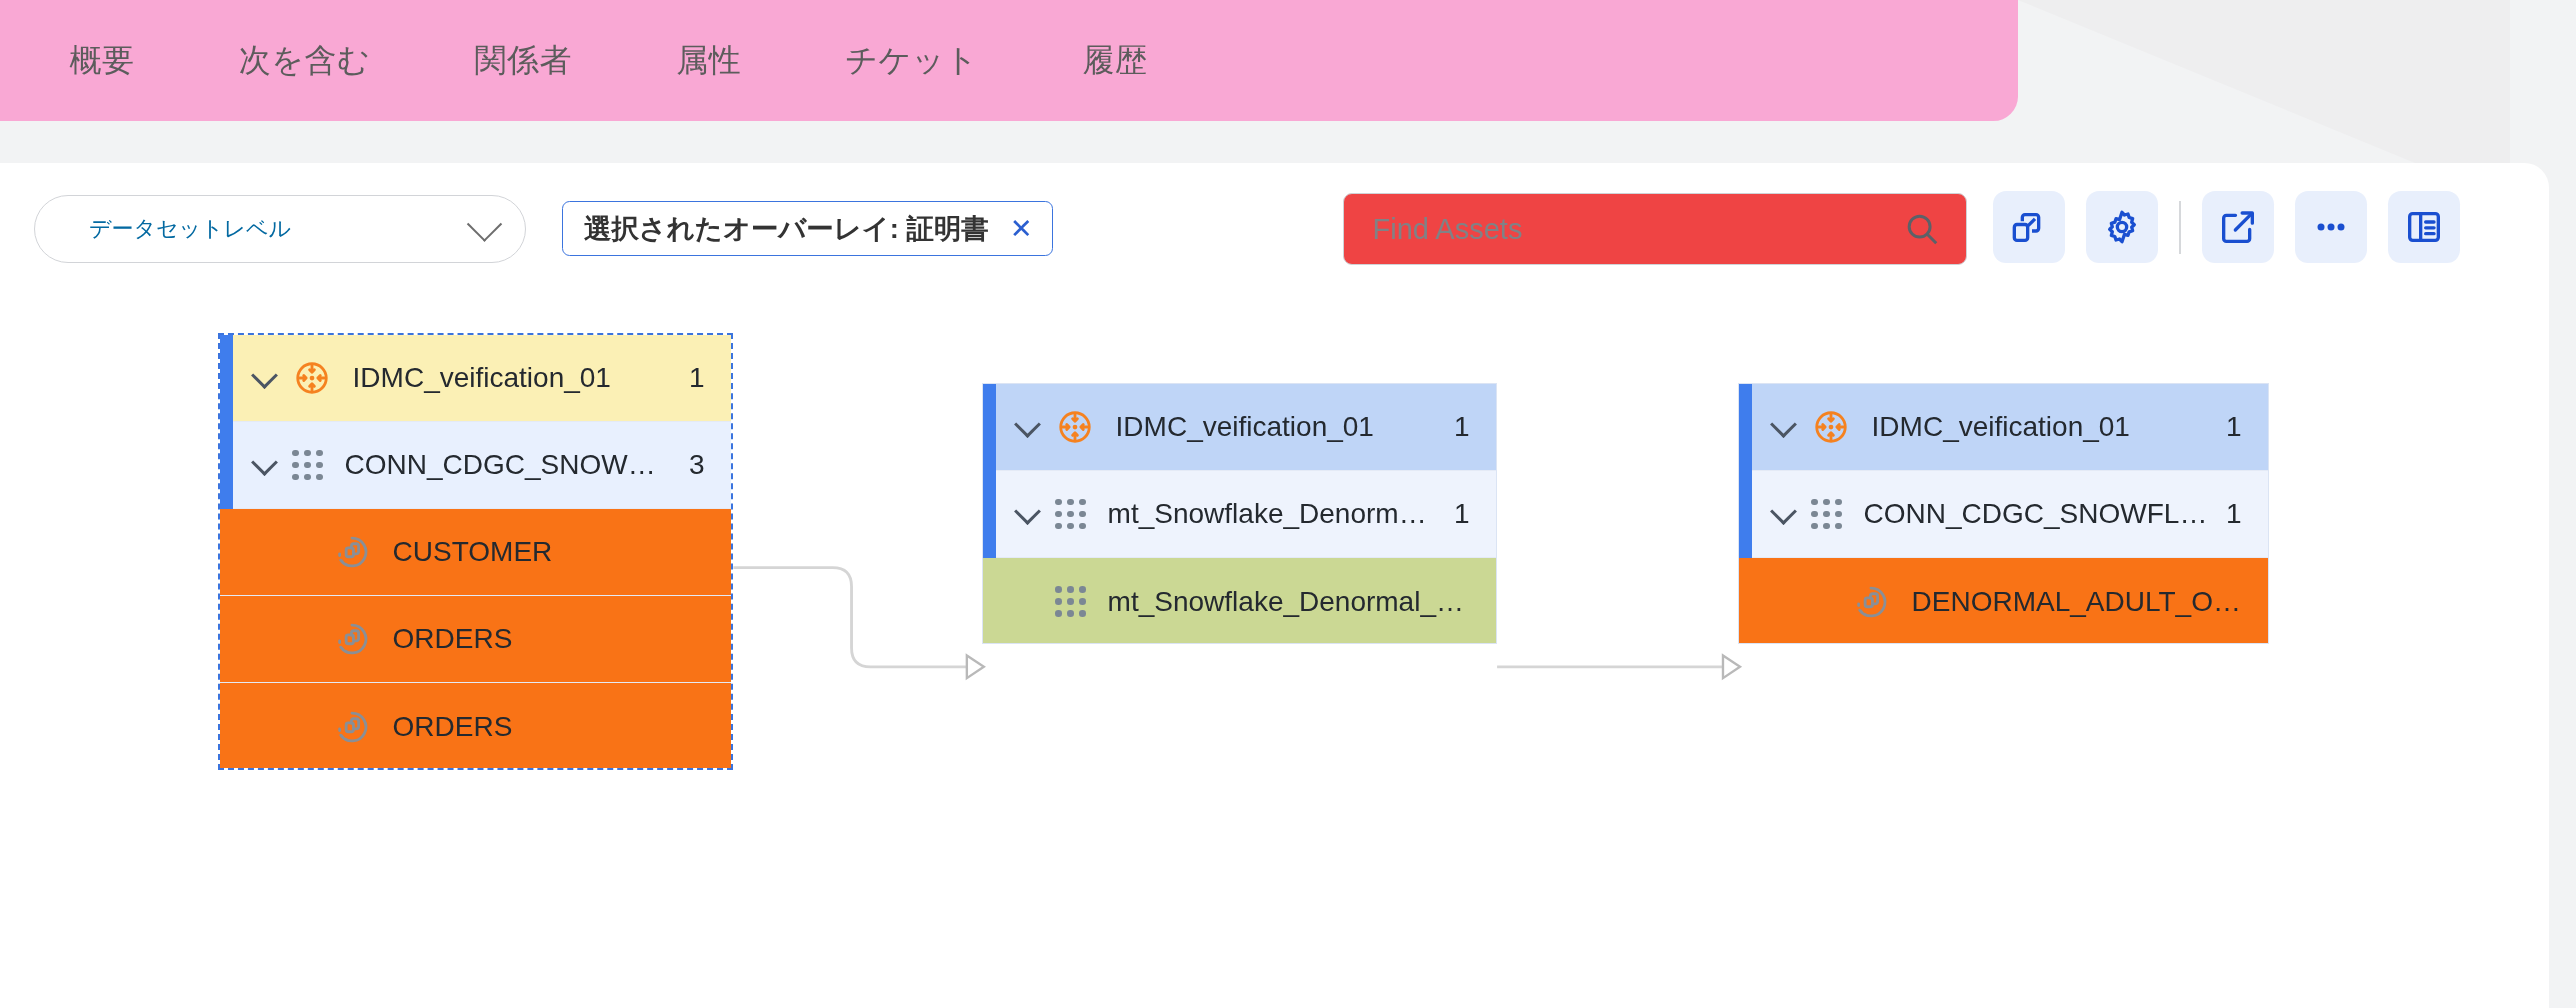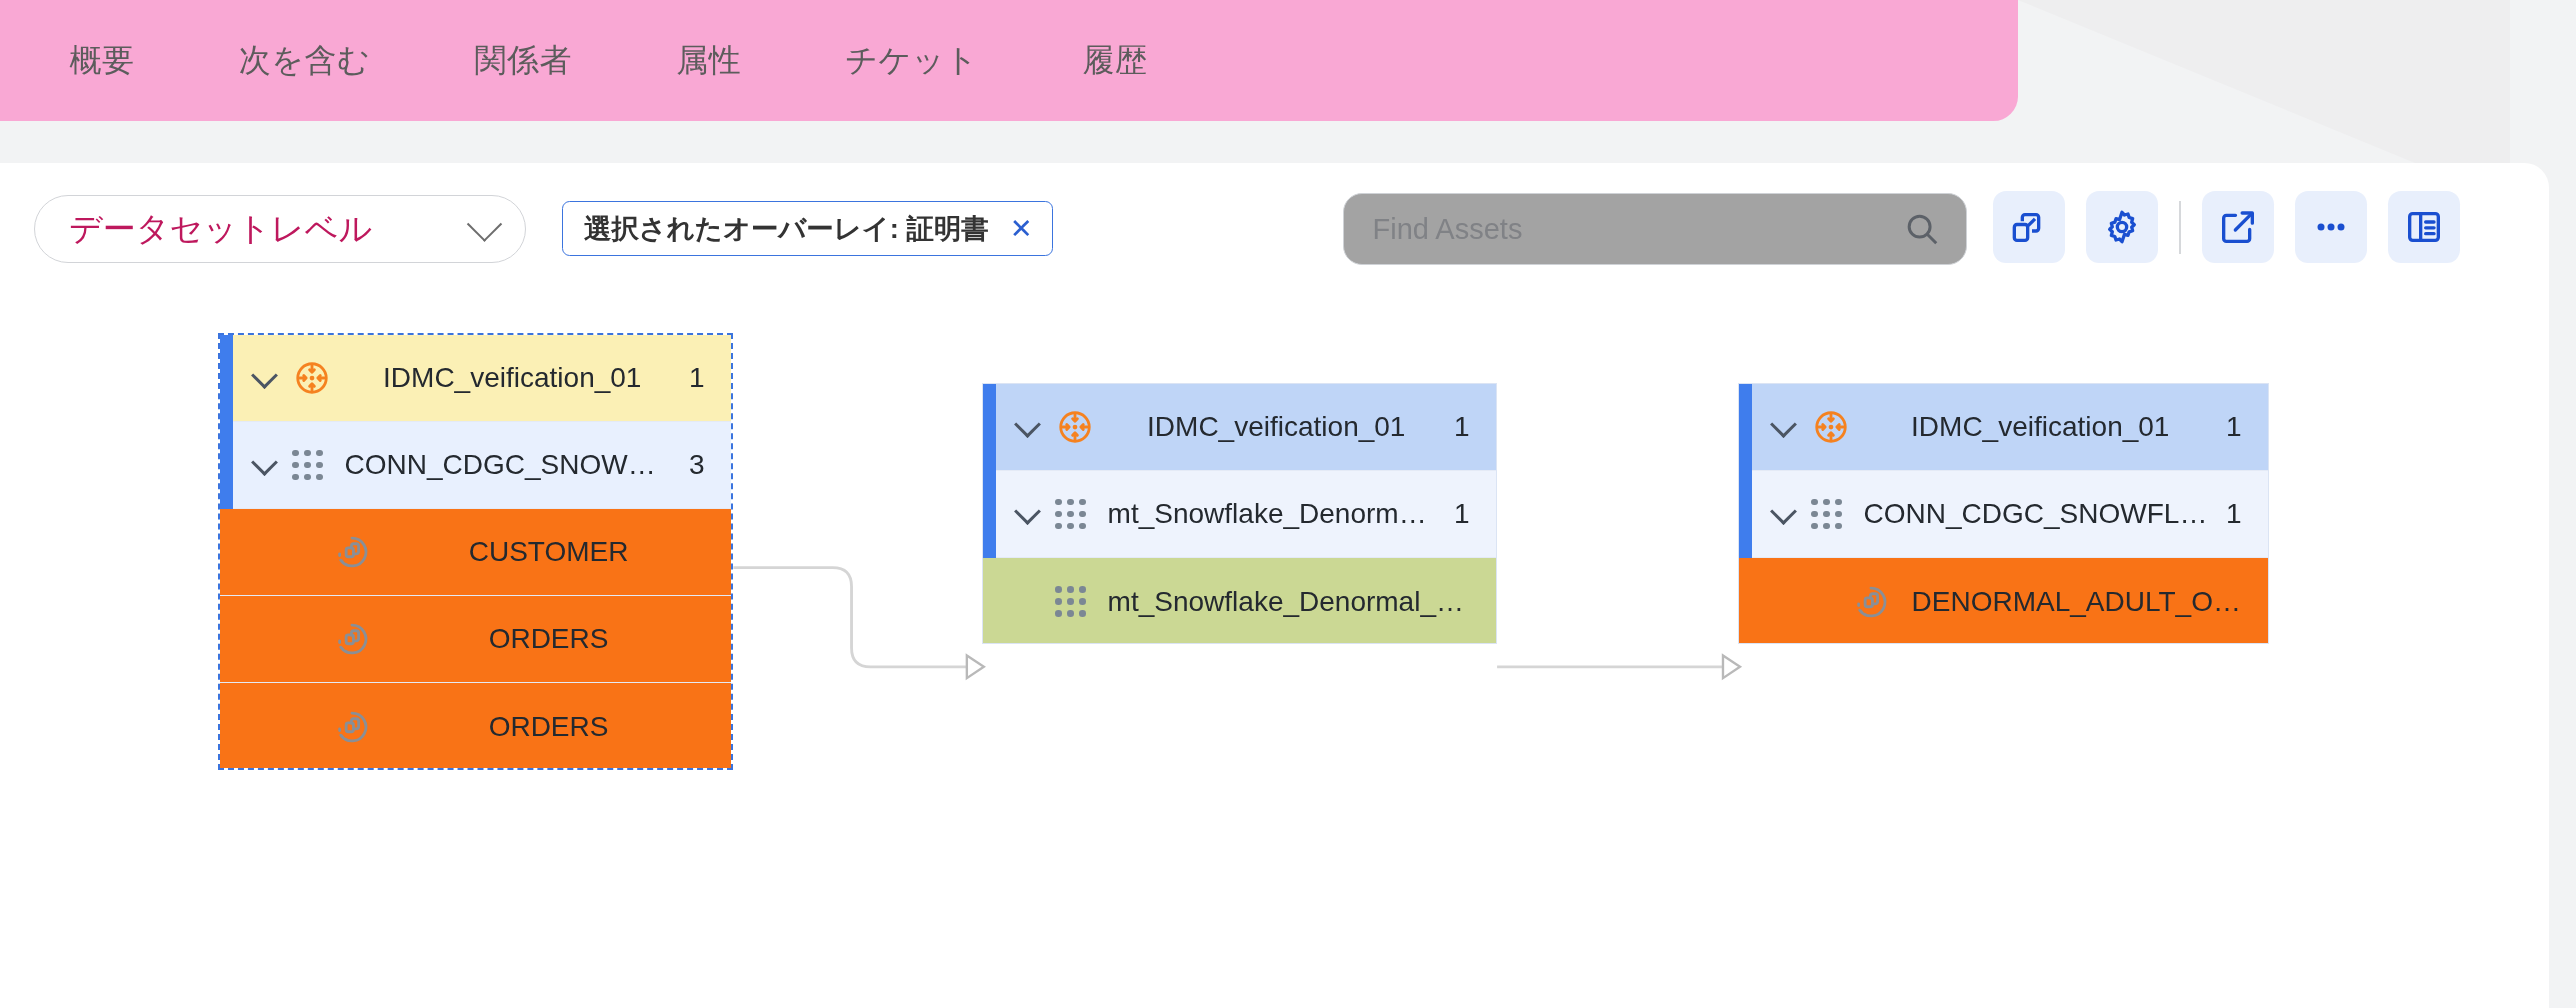--- a/index.html
+++ b/index.html
@@ -106,23 +106,24 @@
     border-radius: 34px;
     background: #fff;
     display: flex;
     align-items: center;
     justify-content: space-between;
     box-sizing: border-box;
     padding: 0 28px 0 34px;
     cursor: pointer;
   }
   .level-select .lbl {
-    font-size: 33px;
-    color: #be185d;
+    font-size: 22px;
+    color: #0369a1;
     white-space: nowrap;
+    margin-left: 20px;
   }
   .chev {
     width: 23px; height: 23px;
     border-right: 2.8px solid #6d6d6d;
     border-bottom: 2.8px solid #6d6d6d;
     transform: rotate(45deg) translate(-3.8px,-3.8px);
     flex: none;
   }
 
   .overlay-chip {
@@ -154,22 +155,22 @@
     line-height: 1;
   }
 
   .find-box {
     position: absolute;
     left: 1343px;
     top: 30px;
     width: 624px;
     height: 72px;
     border: 0.9px solid #cfd2d6;
-    border-radius: 19px;
-    background: #a3a3a3;
+    border-radius: 9px;
+    background: #ef4444;
     display: flex;
     align-items: center;
     box-sizing: border-box;
     padding: 0 24.6px 0 26.5px;
   }
   .find-box input {
     flex: 1;
     border: none;
     outline: none;
     font-size: 29px;
@@ -204,21 +205,20 @@
     flex: none;
   }
 
   
   .canvas {
     position: absolute;
     left: 0; top: 121px;
     width: 2549px;
     height: 724px;
     overflow: hidden;
-    text-align: center;
   }
 
   .node {
     position: absolute;
     box-sizing: border-box;
   }
   .node-inner {
     position: absolute;
     inset: 0;
     background: #fff;

